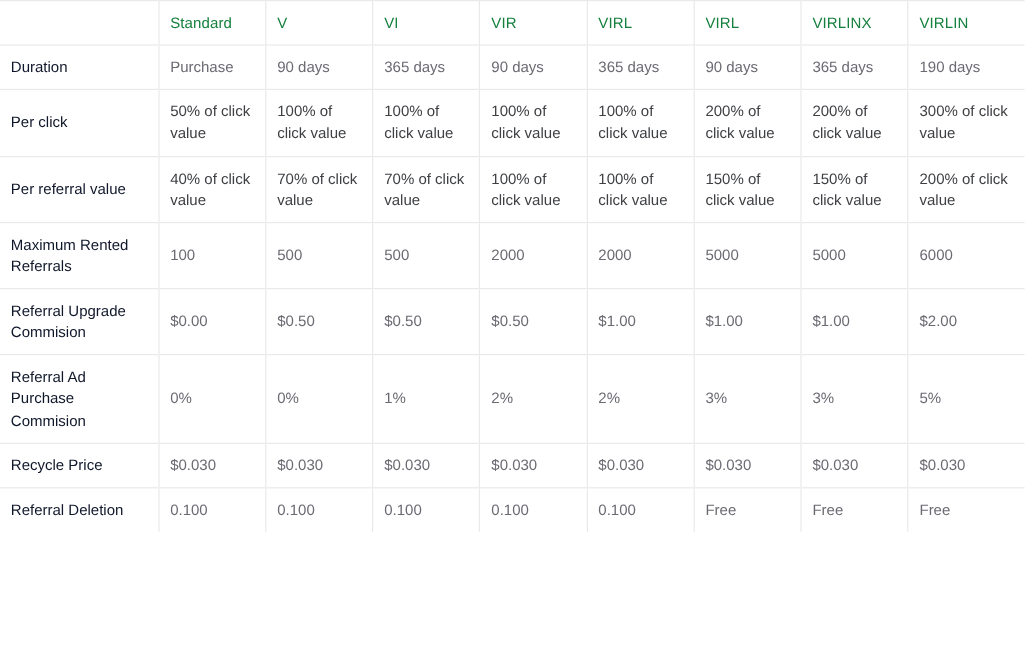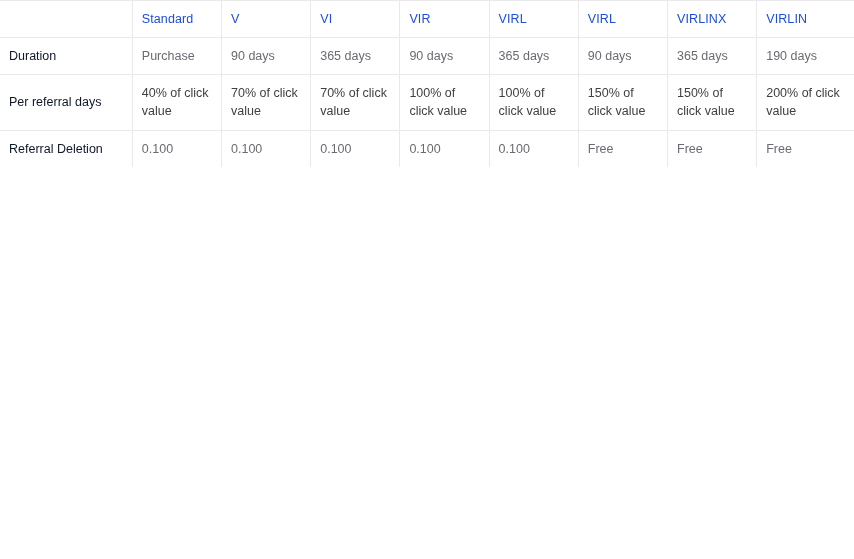--- a/index.html
+++ b/index.html
@@ -41,21 +41,21 @@
     line-height: 1.45;
     word-wrap: break-word;
   }
   #comparison-table tr > *:last-child {
     border-right: none;
   }
 
   
   thead th {
     border-top: none;
-    color: #1d4ed8;
+    color: #15803d;
     font-size: 13px;
     font-weight: bold;
     padding-top: 5px;
     padding-bottom: 7px;
     letter-spacing: .1px;
     white-space: nowrap;
   }
   thead th.corner-cell {
     border-right: 1px solid #e9e9ec;
   }
@@ -110,29 +110,84 @@
         <td class="row-value">Purchase</td>
         <td class="row-value">90 days</td>
         <td class="row-value">365 days</td>
         <td class="row-value">90 days</td>
         <td class="row-value">365 days</td>
         <td class="row-value">90 days</td>
         <td class="row-value">365 days</td>
         <td class="row-value">190 days</td>
       </tr>
       <tr class="emphasis">
-        <td class="row-label">Per referral days</td>
+        <td class="row-label">Per click</td>
+        <td class="row-value">50% of click value</td>
+        <td class="row-value">100% of click value</td>
+        <td class="row-value">100% of click value</td>
+        <td class="row-value">100% of click value</td>
+        <td class="row-value">100% of click value</td>
+        <td class="row-value">200% of click value</td>
+        <td class="row-value">200% of click value</td>
+        <td class="row-value">300% of click value</td>
+      </tr>
+      <tr class="emphasis">
+        <td class="row-label">Per referral value</td>
         <td class="row-value">40% of click value</td>
         <td class="row-value">70% of click value</td>
         <td class="row-value">70% of click value</td>
         <td class="row-value">100% of click value</td>
         <td class="row-value">100% of click value</td>
         <td class="row-value">150% of click value</td>
         <td class="row-value">150% of click value</td>
         <td class="row-value">200% of click value</td>
+      </tr>
+      <tr>
+        <td class="row-label">Maximum Rented Referrals</td>
+        <td class="row-value">100</td>
+        <td class="row-value">500</td>
+        <td class="row-value">500</td>
+        <td class="row-value">2000</td>
+        <td class="row-value">2000</td>
+        <td class="row-value">5000</td>
+        <td class="row-value">5000</td>
+        <td class="row-value">6000</td>
+      </tr>
+      <tr>
+        <td class="row-label">Referral Upgrade Commision</td>
+        <td class="row-value">$0.00</td>
+        <td class="row-value">$0.50</td>
+        <td class="row-value">$0.50</td>
+        <td class="row-value">$0.50</td>
+        <td class="row-value">$1.00</td>
+        <td class="row-value">$1.00</td>
+        <td class="row-value">$1.00</td>
+        <td class="row-value">$2.00</td>
+      </tr>
+      <tr>
+        <td class="row-label">Referral Ad Purchase Commision</td>
+        <td class="row-value">0%</td>
+        <td class="row-value">0%</td>
+        <td class="row-value">1%</td>
+        <td class="row-value">2%</td>
+        <td class="row-value">2%</td>
+        <td class="row-value">3%</td>
+        <td class="row-value">3%</td>
+        <td class="row-value">5%</td>
+      </tr>
+      <tr>
+        <td class="row-label">Recycle Price</td>
+        <td class="row-value">$0.030</td>
+        <td class="row-value">$0.030</td>
+        <td class="row-value">$0.030</td>
+        <td class="row-value">$0.030</td>
+        <td class="row-value">$0.030</td>
+        <td class="row-value">$0.030</td>
+        <td class="row-value">$0.030</td>
+        <td class="row-value">$0.030</td>
       </tr>
       <tr>
         <td class="row-label">Referral Deletion</td>
         <td class="row-value">0.100</td>
         <td class="row-value">0.100</td>
         <td class="row-value">0.100</td>
         <td class="row-value">0.100</td>
         <td class="row-value">0.100</td>
         <td class="row-value">Free</td>
         <td class="row-value">Free</td>

